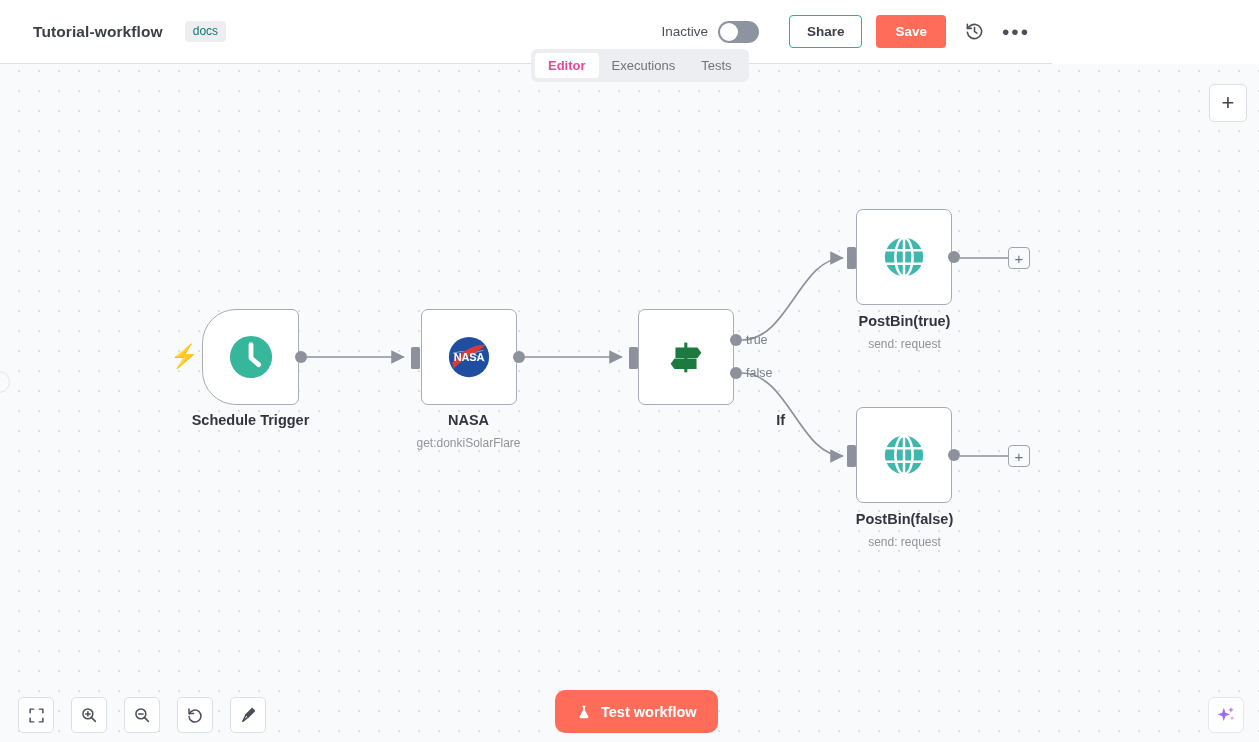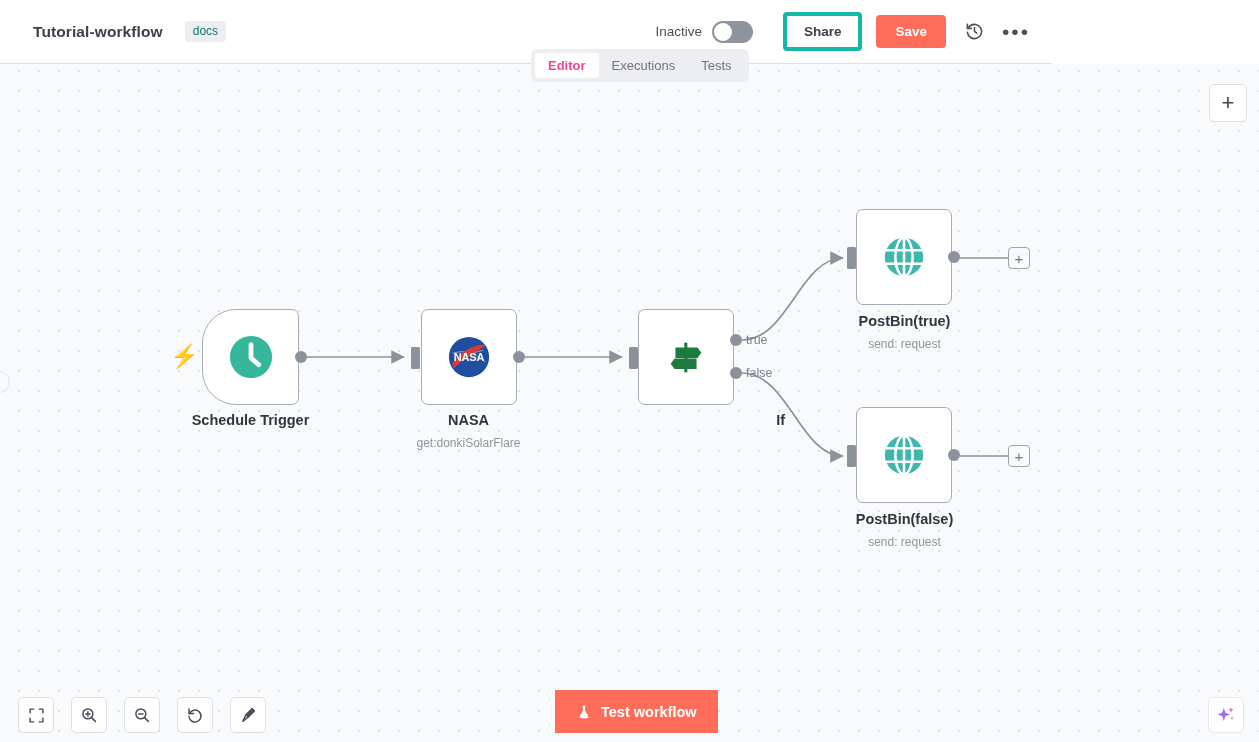--- a/index.html
+++ b/index.html
@@ -41,21 +41,21 @@
     width: 41px; height: 22px; border-radius: 11px;
     background: #8e949f; position: relative; cursor: pointer;
   }
   .toggle .knob {
     position: absolute; top: 2px; left: 2px;
     width: 18px; height: 18px; border-radius: 50%;
     background: #ffffff;
   }
   .btn-share {
     margin-left: 30px;
-    border: 4px solid #14b8a6; background: #fff; color: #3c3f4a;
+    border: 1px solid #14b8a6; background: #fff; color: #3c3f4a;
     font-size: 13.5px; font-weight: 600;
     border-radius: 4px; padding: 8px 17px; cursor: pointer;
     font-family: "Liberation Sans", sans-serif;
   }
   .btn-save {
     margin-left: 14px;
     border: none; background: #ff6d5a; color: #ffffff;
     font-size: 13.5px; font-weight: 600;
     border-radius: 4px; padding: 9px 19px; cursor: pointer;
     font-family: "Liberation Sans", sans-serif;
@@ -153,21 +153,21 @@
   .ctrl-btn {
     width: 36px; height: 36px;
     background: #ffffff; border: 1px solid #dcdfe6;
     border-radius: 5px; cursor: pointer;
     display: flex; align-items: center; justify-content: center;
     color: #4b4f5a;
   }
   .btn-test {
     position: absolute; left: 555px; bottom: 9px;
     background: #ff6d5a; color: #fff; border: none;
-    border-radius: 0; height: 43px; padding: 0 21px;
+    border-radius: 10px; height: 43px; padding: 0 21px;
     font-size: 14.5px; font-weight: 700; cursor: pointer;
     display: flex; align-items: center; gap: 9px;
     font-family: "Liberation Sans", sans-serif;
     z-index: 20;
   }
   .ai-btn {
     position: absolute; right: 15px; bottom: 9px;
     width: 36px; height: 36px;
     background: #ffffff; border: 1px solid #e4e7ed;
     border-radius: 6px; cursor: pointer;

